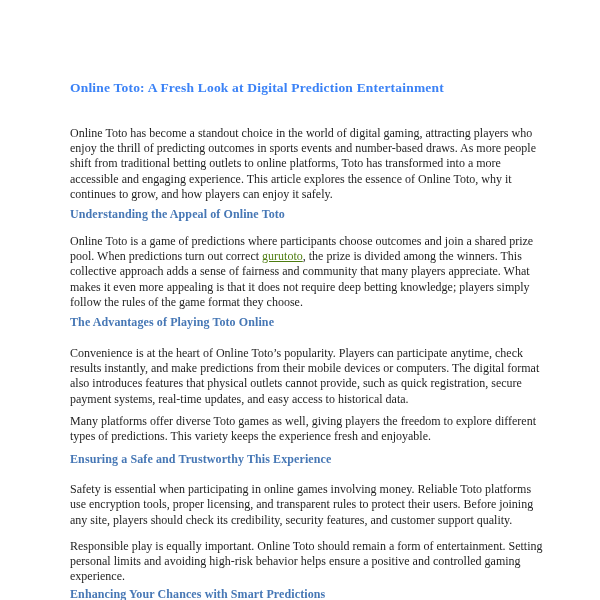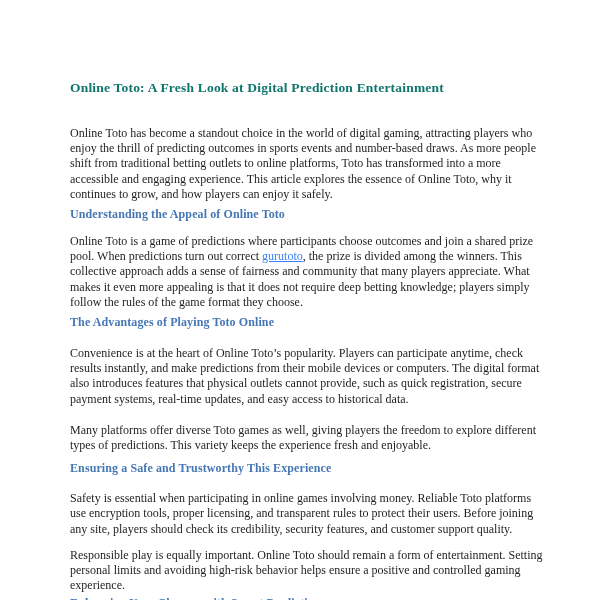--- a/index.html
+++ b/index.html
@@ -22,51 +22,51 @@
     flex-direction: column;
     align-items: stretch;
     overflow: hidden;
   }
   .title {
     font-family: "Liberation Serif", serif;
     font-weight: bold;
     font-size: 13.5px;
     line-height: 20px;
     letter-spacing: 0.2px;
-    color: #0f766e;
+    color: #3b82f6;
     margin: 0 0 28px 0;
   }
   .heading {
     font-family: "Liberation Serif", serif;
     font-weight: bold;
     font-size: 12px;
     line-height: 14px;
     letter-spacing: 0.1px;
     color: #4677b5;
     margin: 0;
   }
   .body {
     font-family: "Liberation Serif", serif;
     font-size: 12px;
     line-height: 15.2px;
     color: #1e1e1e;
     margin: 0;
     text-align: left;
   }
   .link {
-    color: #3b82f6;
+    color: #4d7c0f;
     text-decoration: underline;
     cursor: pointer;
   }
   .mb17 { margin-bottom: 17px; }
   .mb16 { margin-bottom: 16px; }
   .mb15 { margin-bottom: 11px; }
   .mb13 { margin-bottom: 13px; }
   .mb8  { margin-bottom: 8px; }
-  .mb7  { margin-bottom: 16px; }
+  .mb7  { margin-bottom: 7px; }
   .mb5  { margin-bottom: 5px; }
   .mb3  { margin-bottom: 3px; }
 </style>
 </head>
 <body>
 
 <div class="page">
 
   <h1 class="title">Online Toto: A Fresh Look at Digital Prediction Entertainment</h1>
 

